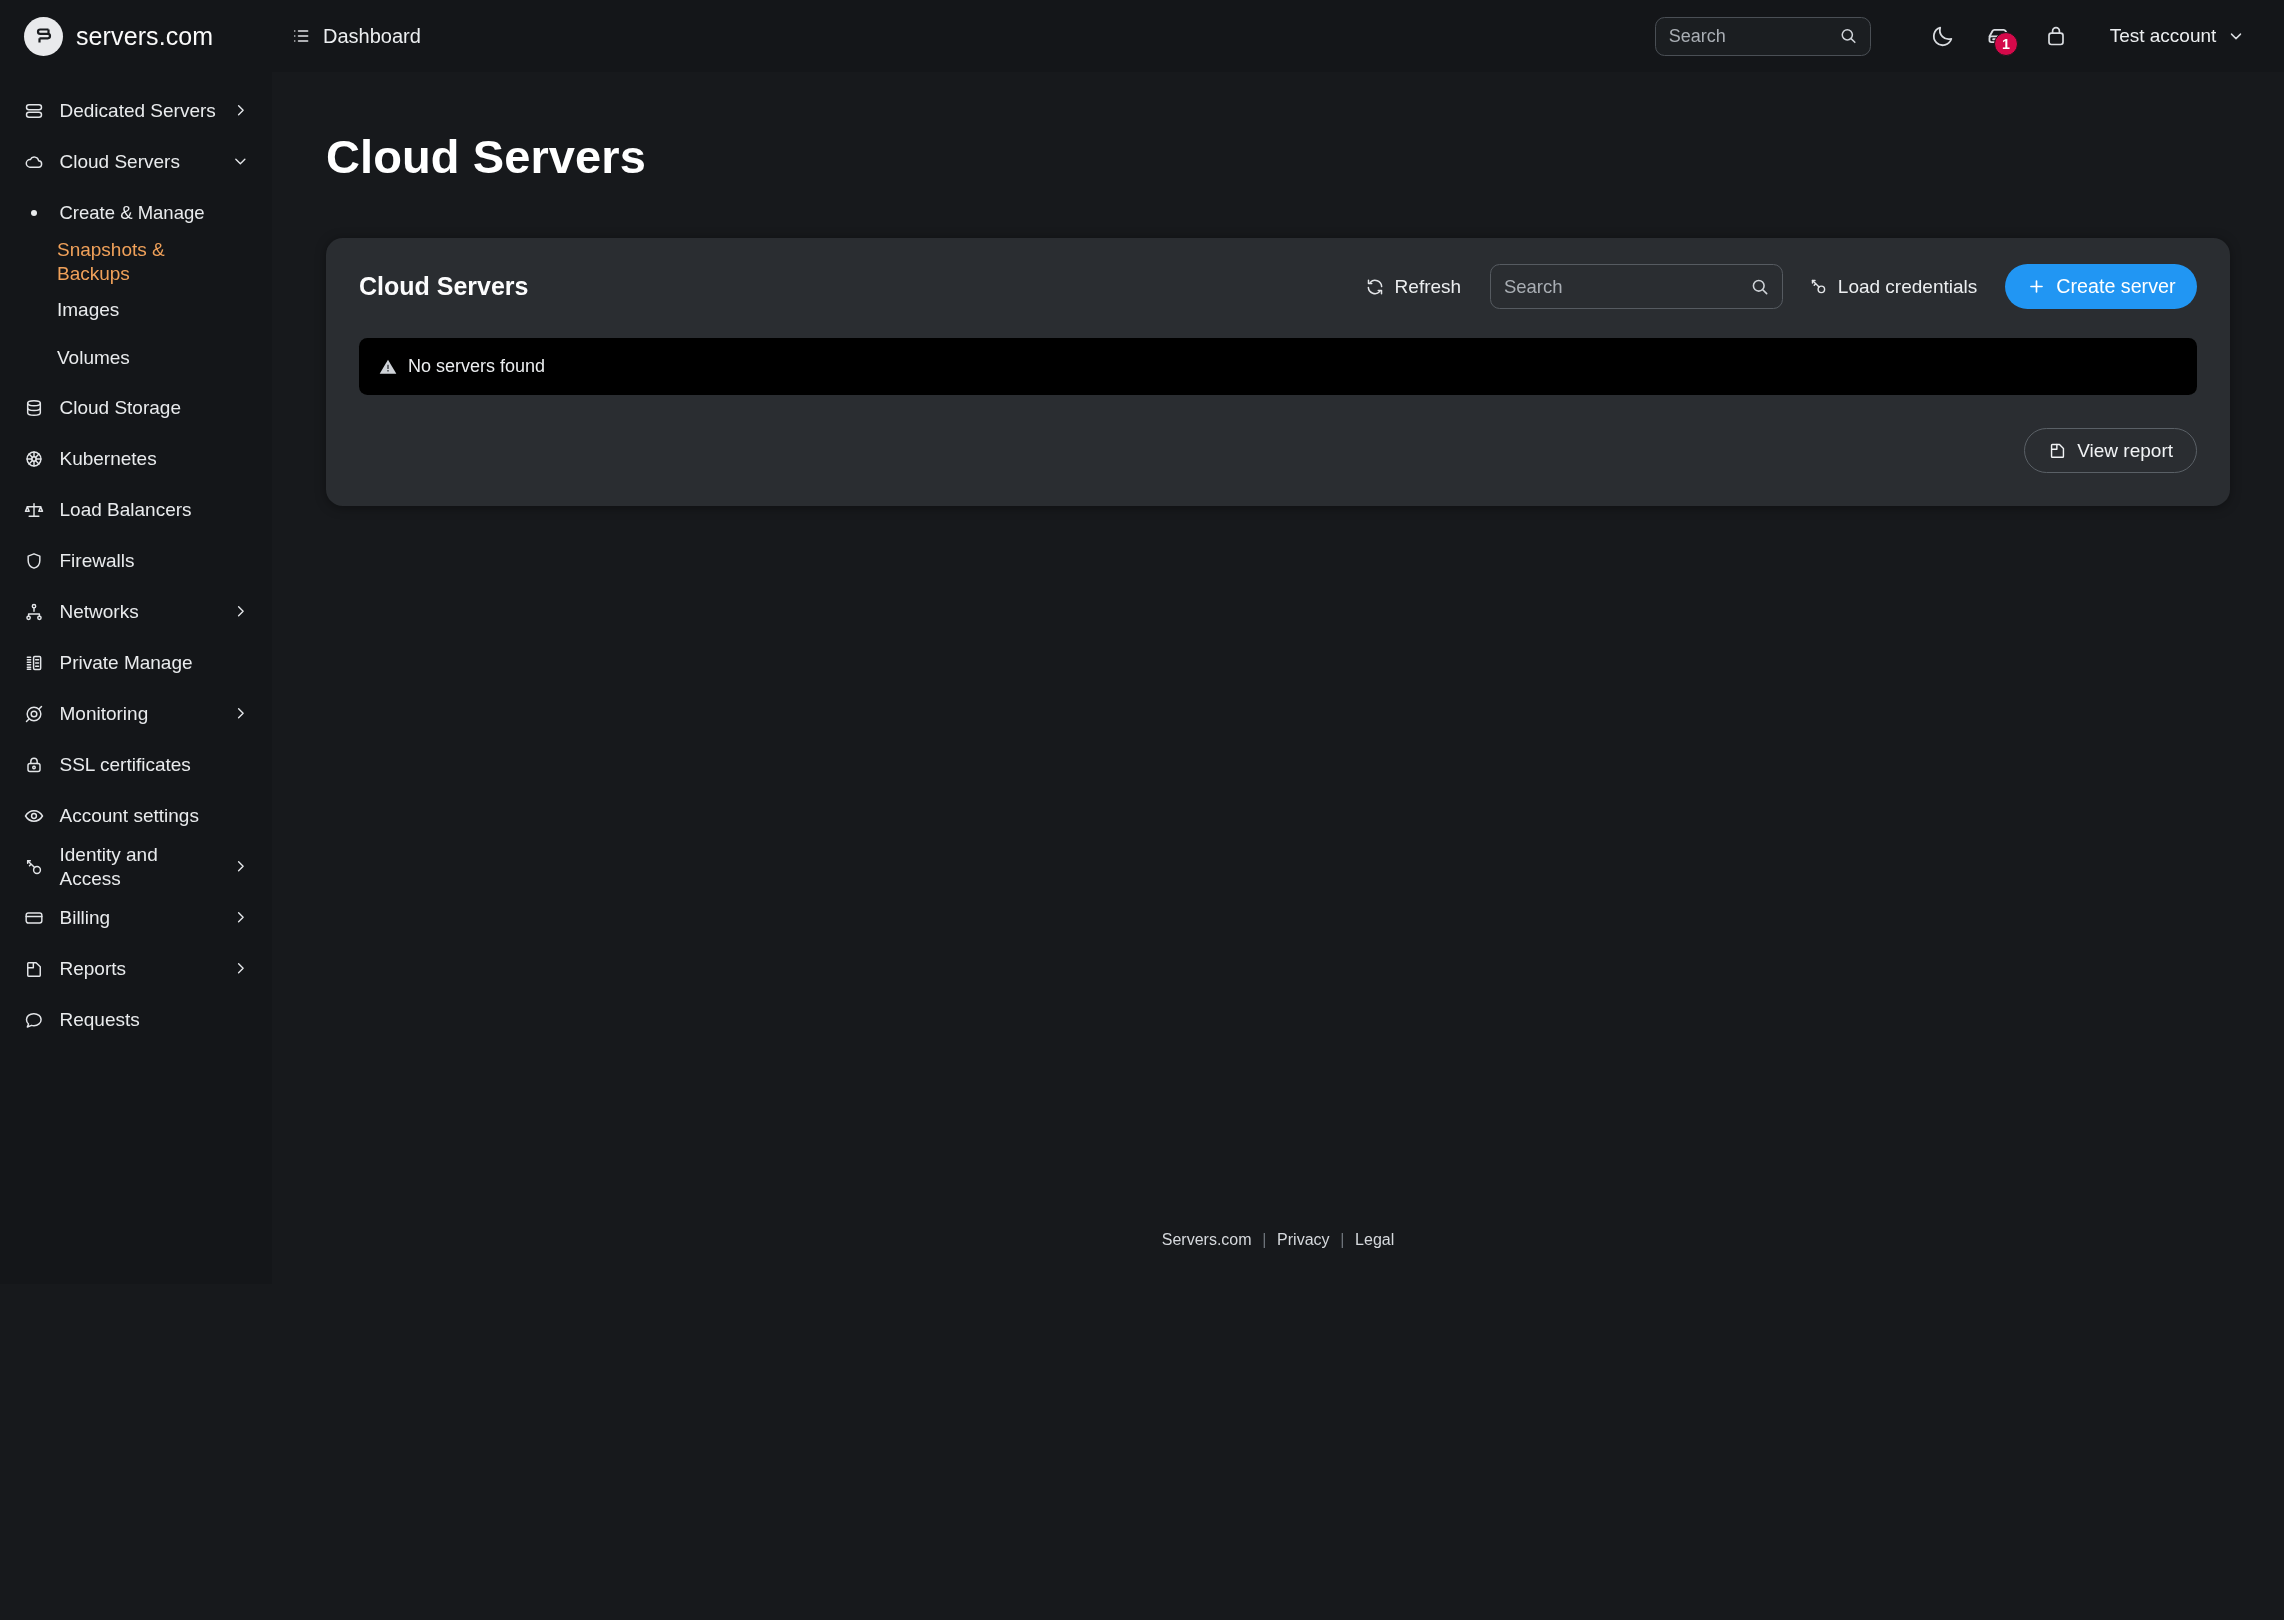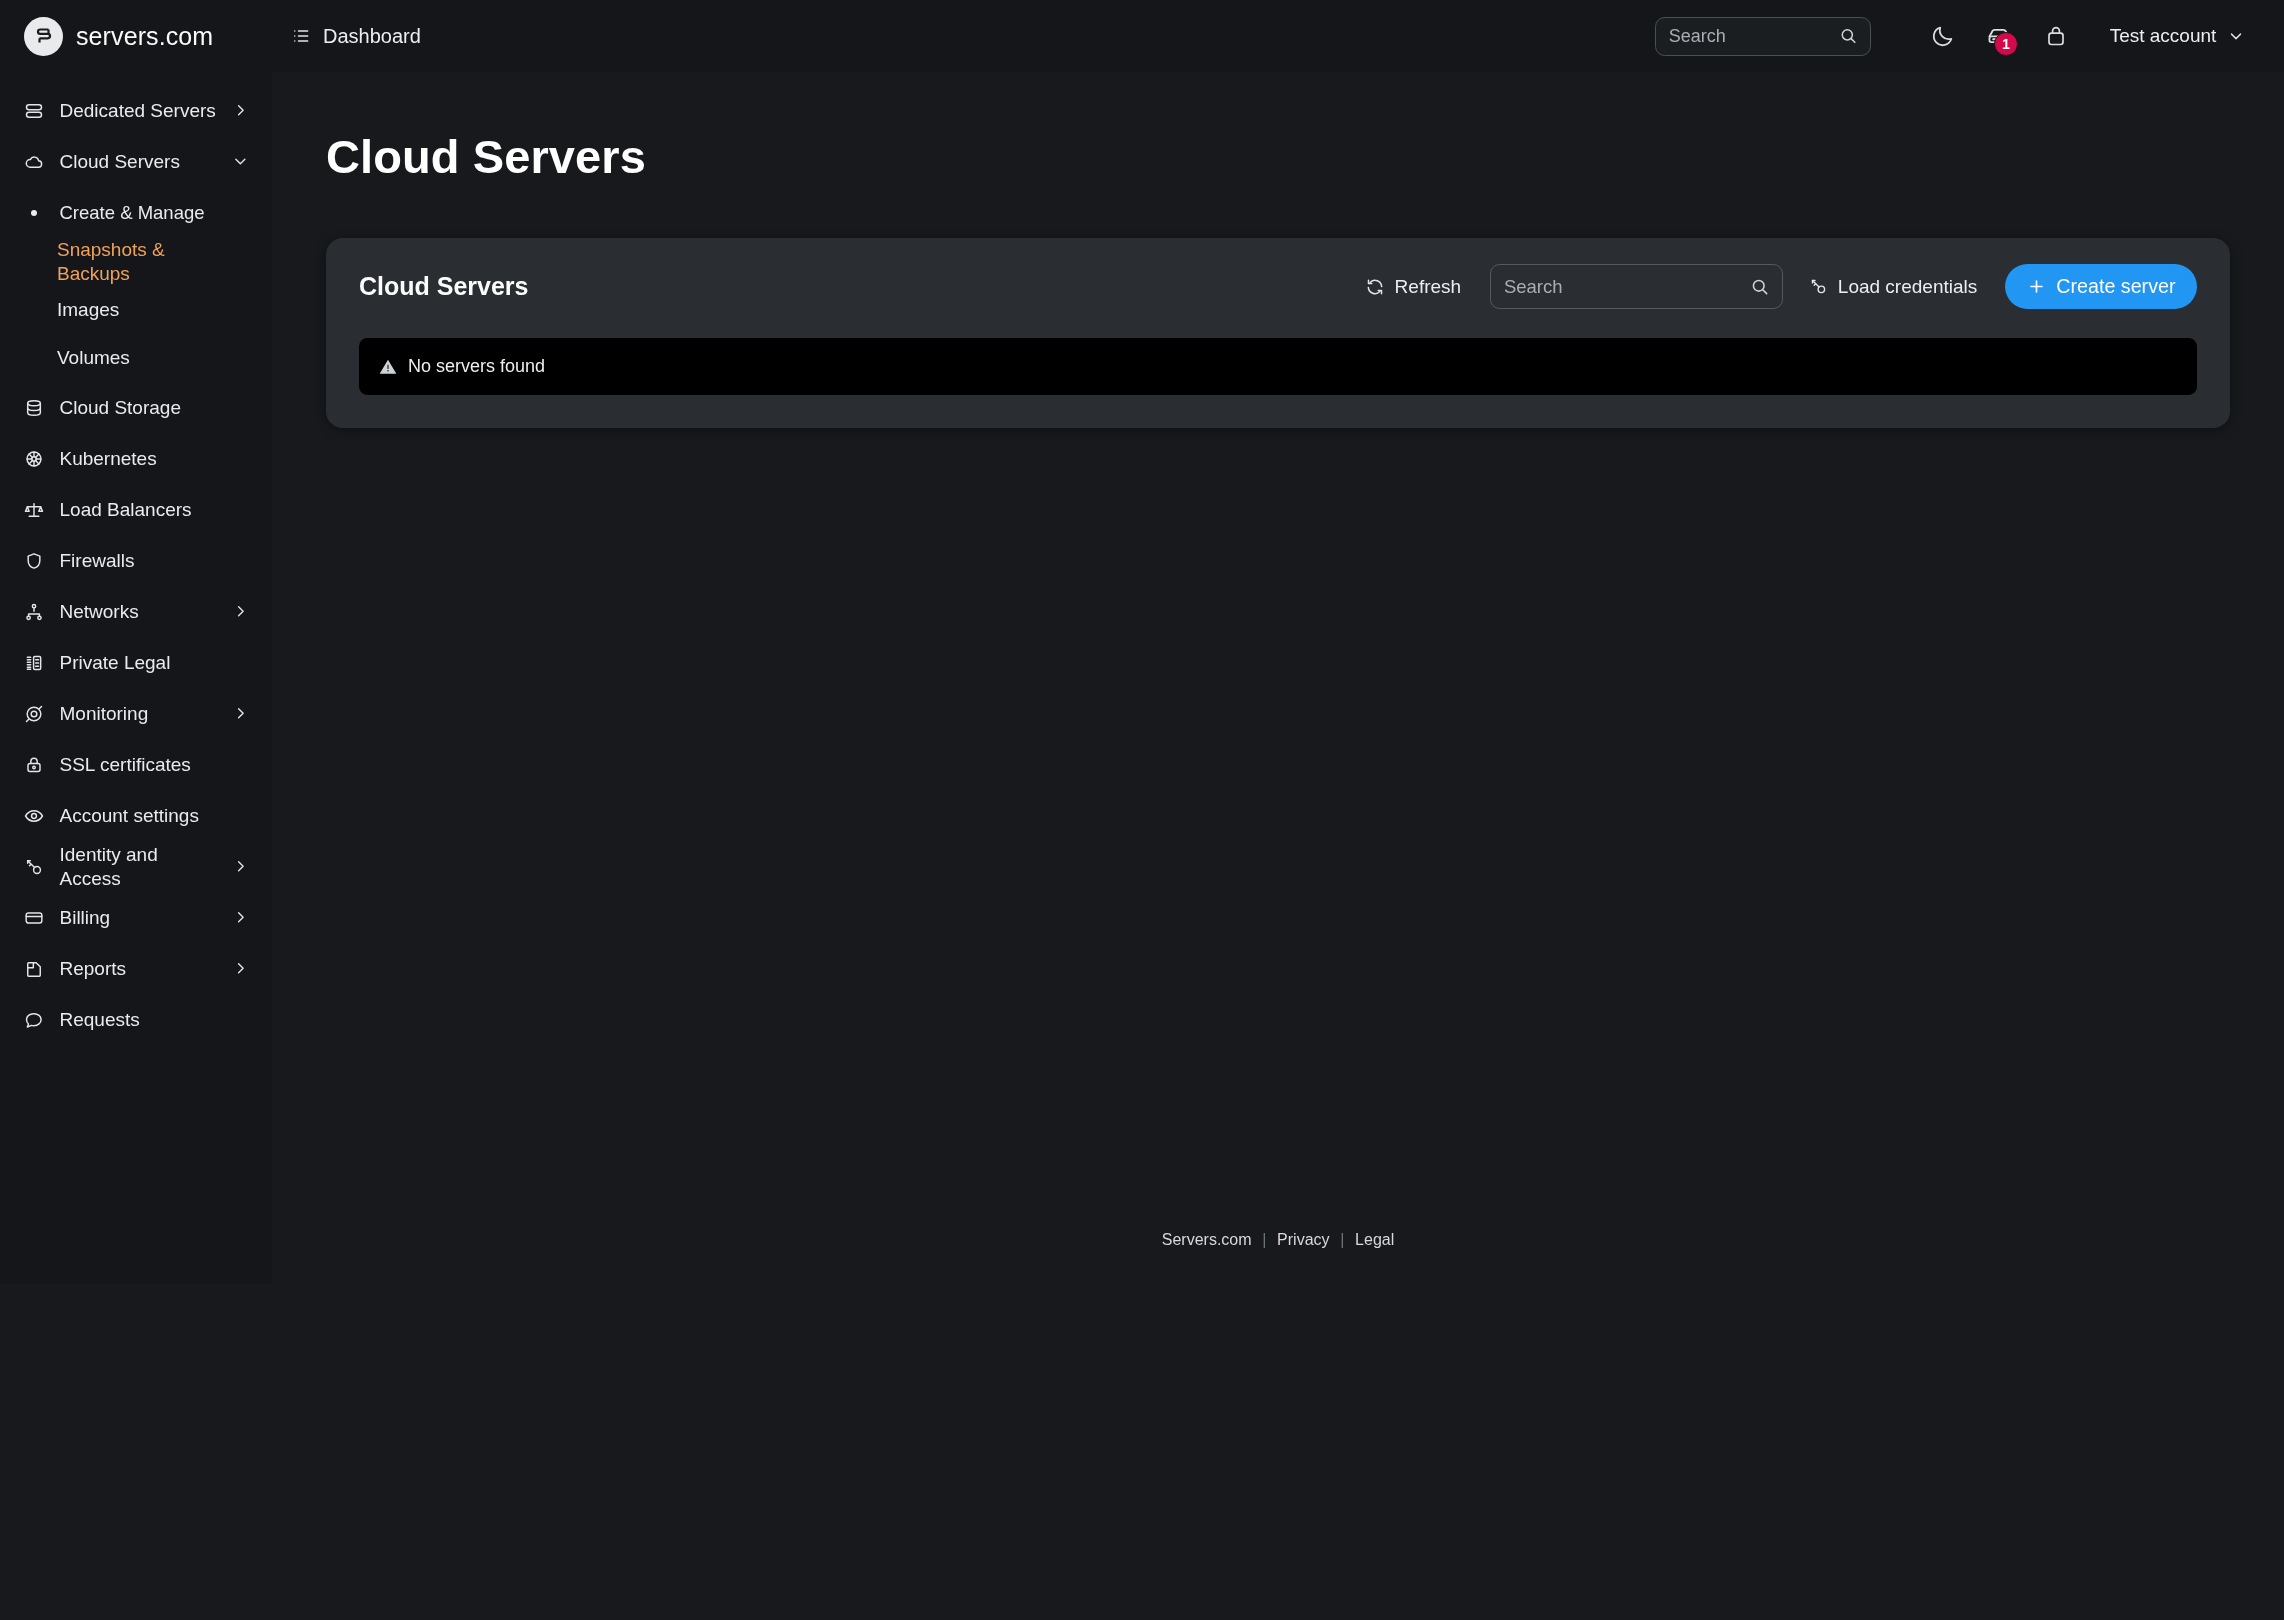--- a/index.html
+++ b/index.html
@@ -349,21 +349,21 @@
           </span>
         </div>
         <div class="nav-item">
           <span class="nv-ico">
             <svg width="20" height="20" viewBox="0 0 24 24" fill="none" stroke="#e3e5e8" stroke-width="1.75" stroke-linecap="round" stroke-linejoin="round">
               <path d="M4 5h4M4 8h4M4 11h4M4 14h4M4 17h4M4 19.5h4"></path>
               <rect x="11.5" y="4.2" width="8.5" height="15.6" rx="1.4"></rect>
               <path d="M14 8h3.5M14 12h3.5M14 16h3.5"></path>
             </svg>
           </span>
-          <span class="nv-label">Private Legal</span>
+          <span class="nv-label">Private Manage</span>
         </div>
         <div class="nav-item">
           <span class="nv-ico">
             <svg width="20" height="20" viewBox="0 0 24 24" fill="none" stroke="#e3e5e8" stroke-width="1.75" stroke-linecap="round" stroke-linejoin="round">
               <circle cx="12" cy="12" r="8.2"></circle>
               <circle cx="12" cy="12" r="3.4"></circle>
               <path d="M18 6 21 3M6 18 3 21"></path>
             </svg>
           </span>
           <span class="nv-label">Monitoring</span>
@@ -506,20 +506,31 @@
         <div class="alert">
           <span>
             <svg width="20" height="20" viewBox="0 0 24 24" fill="#cfd3d8">
               <path d="M12 3.3 22 20H2L12 3.3z"></path>
               <path d="M11.2 9.2h1.6v5.1h-1.6zM11.2 15.7h1.6v1.7h-1.6z" fill="#35383d"></path>
             </svg>
           </span>
           <span class="alert-text">No servers found</span>
         </div>
 
+        <div class="card-foot">
+          <button class="ghost-btn">
+            <span>
+              <svg width="19" height="19" viewBox="0 0 24 24" fill="none" stroke="#f2f4f6" stroke-width="1.8" stroke-linecap="round" stroke-linejoin="round">
+                <path d="M5.5 4.4h9l5 5v10.2a1 1 0 0 1-1 1H5.5a1 1 0 0 1-1-1V5.4a1 1 0 0 1 1-1z"></path>
+                <path d="M5 10.5h6.2V4.5"></path>
+              </svg>
+            </span>
+            <span>View report</span>
+          </button>
+        </div>
 
       </section>
 
       <div class="footer">
         <a href="#" style="color:#d6d9dd;text-decoration:none;">Servers.com</a>
         <span class="sep">|</span>
         <a href="#" style="color:#d6d9dd;text-decoration:none;">Privacy</a>
         <span class="sep">|</span>
         <a href="#" style="color:#d6d9dd;text-decoration:none;">Legal</a>
       </div>

